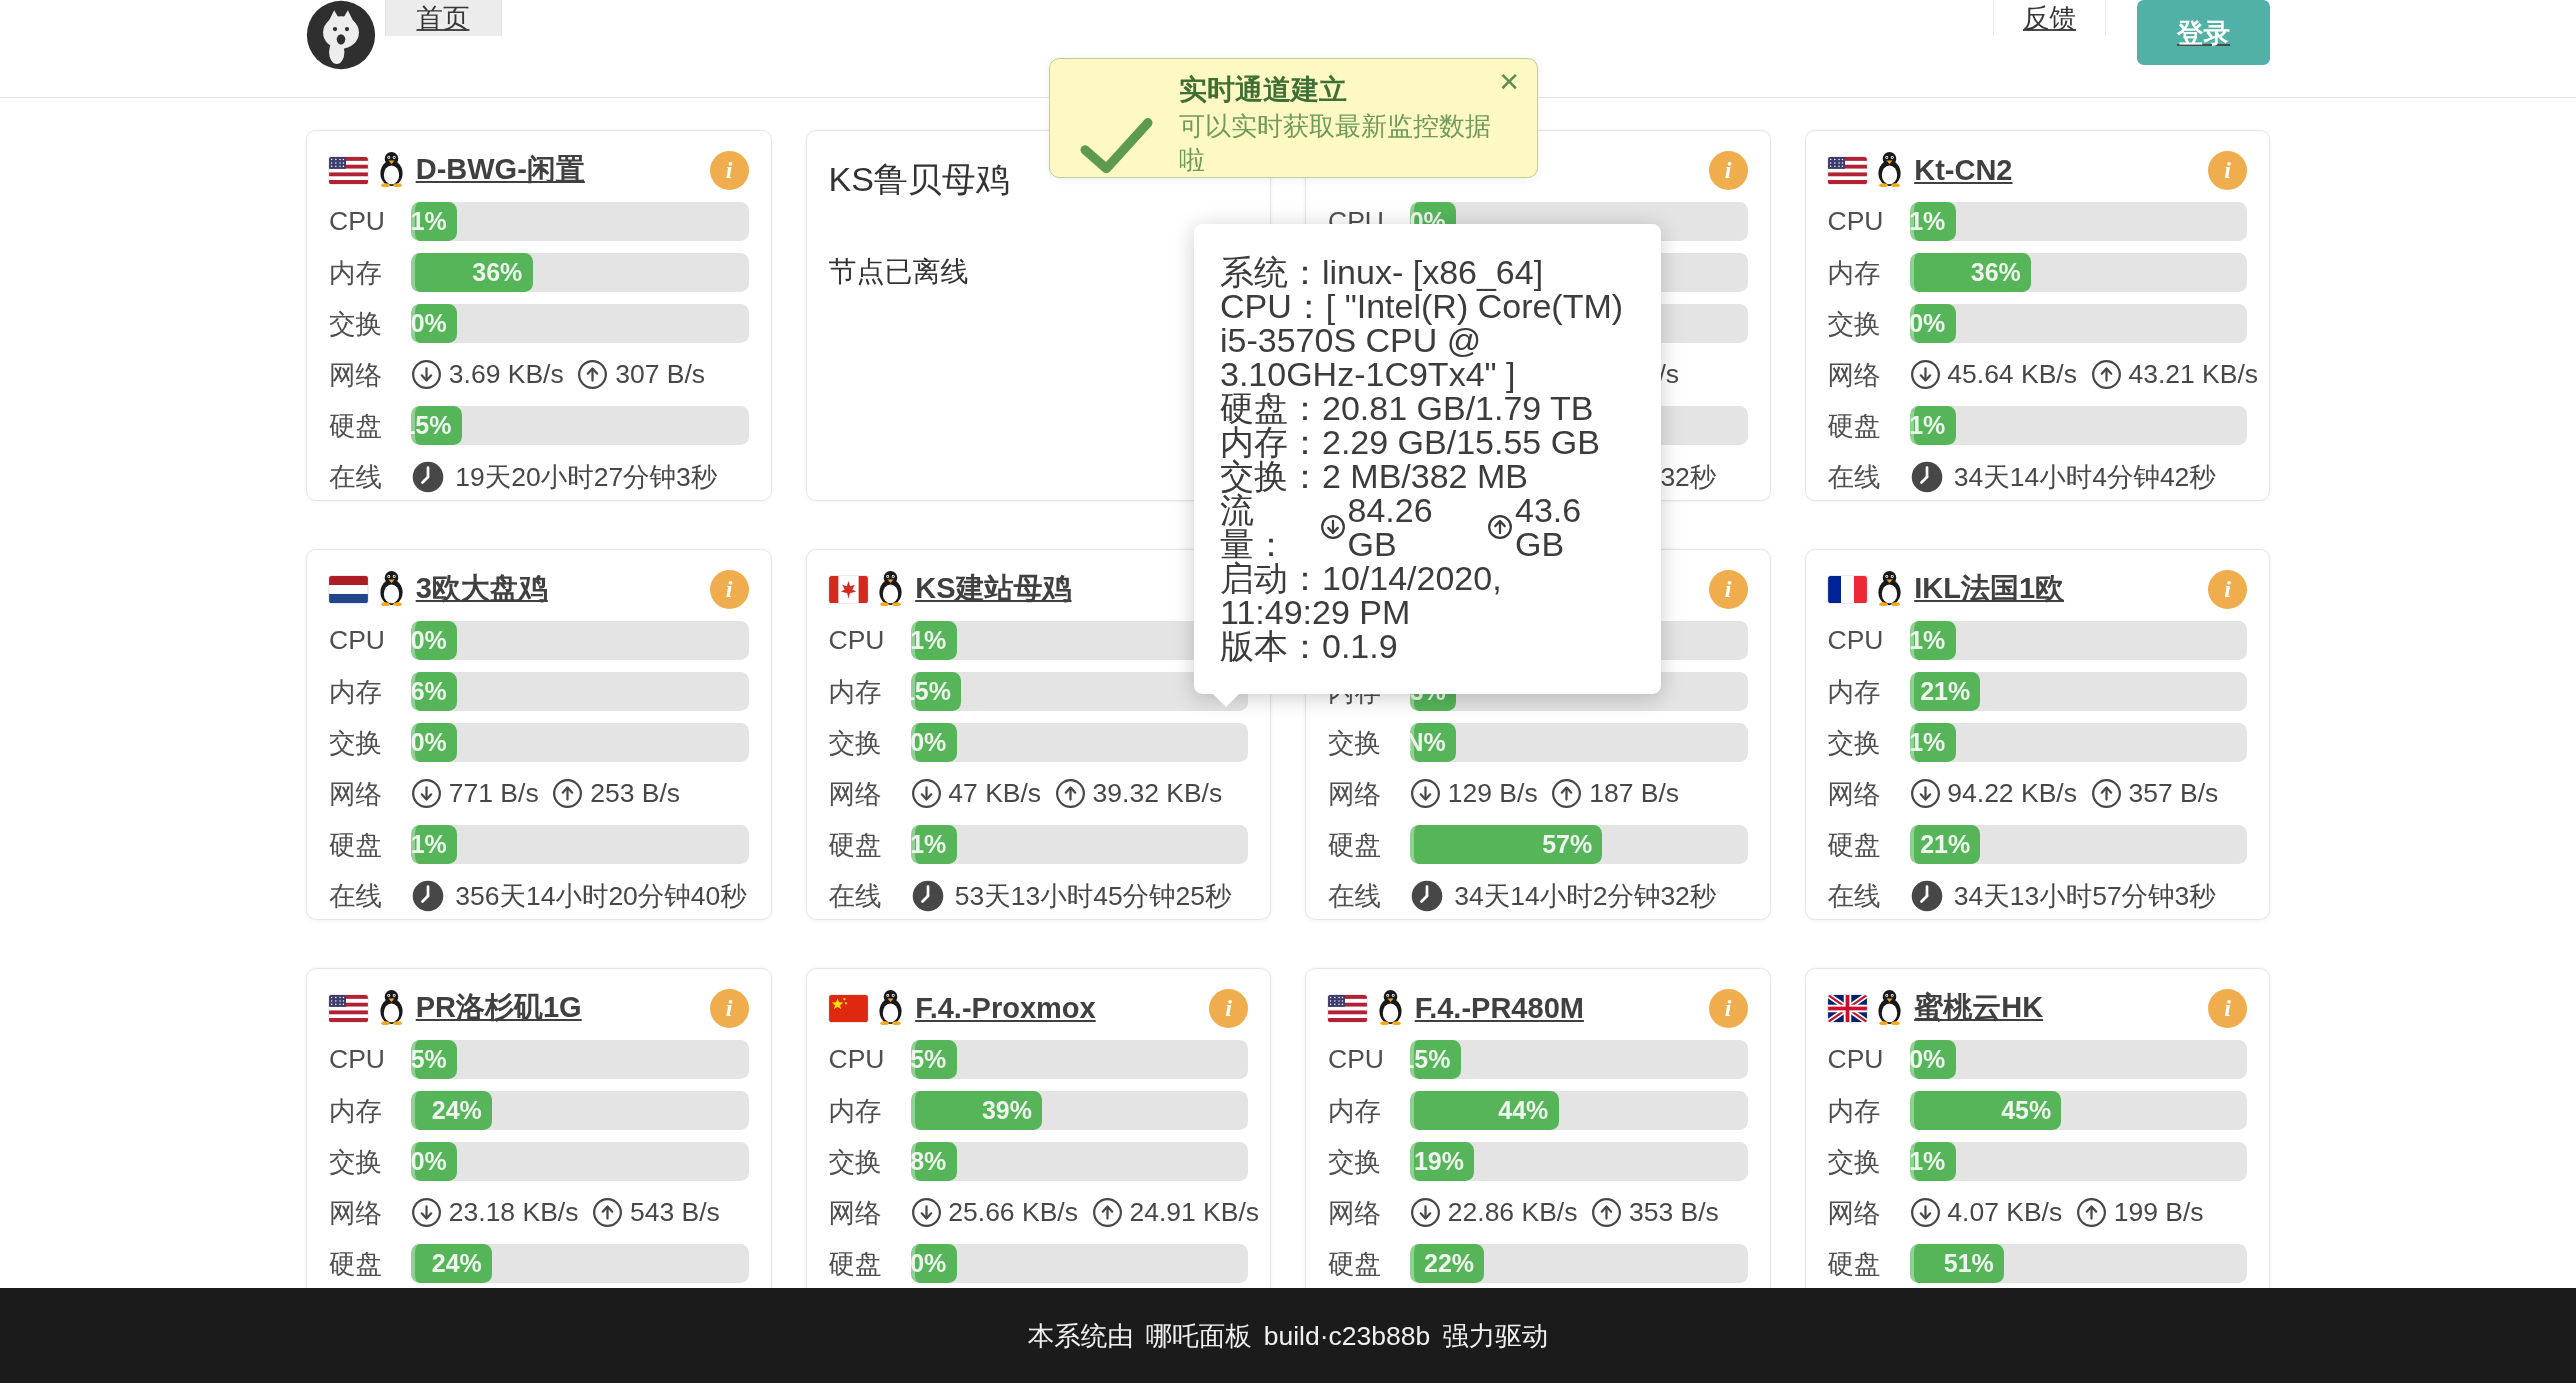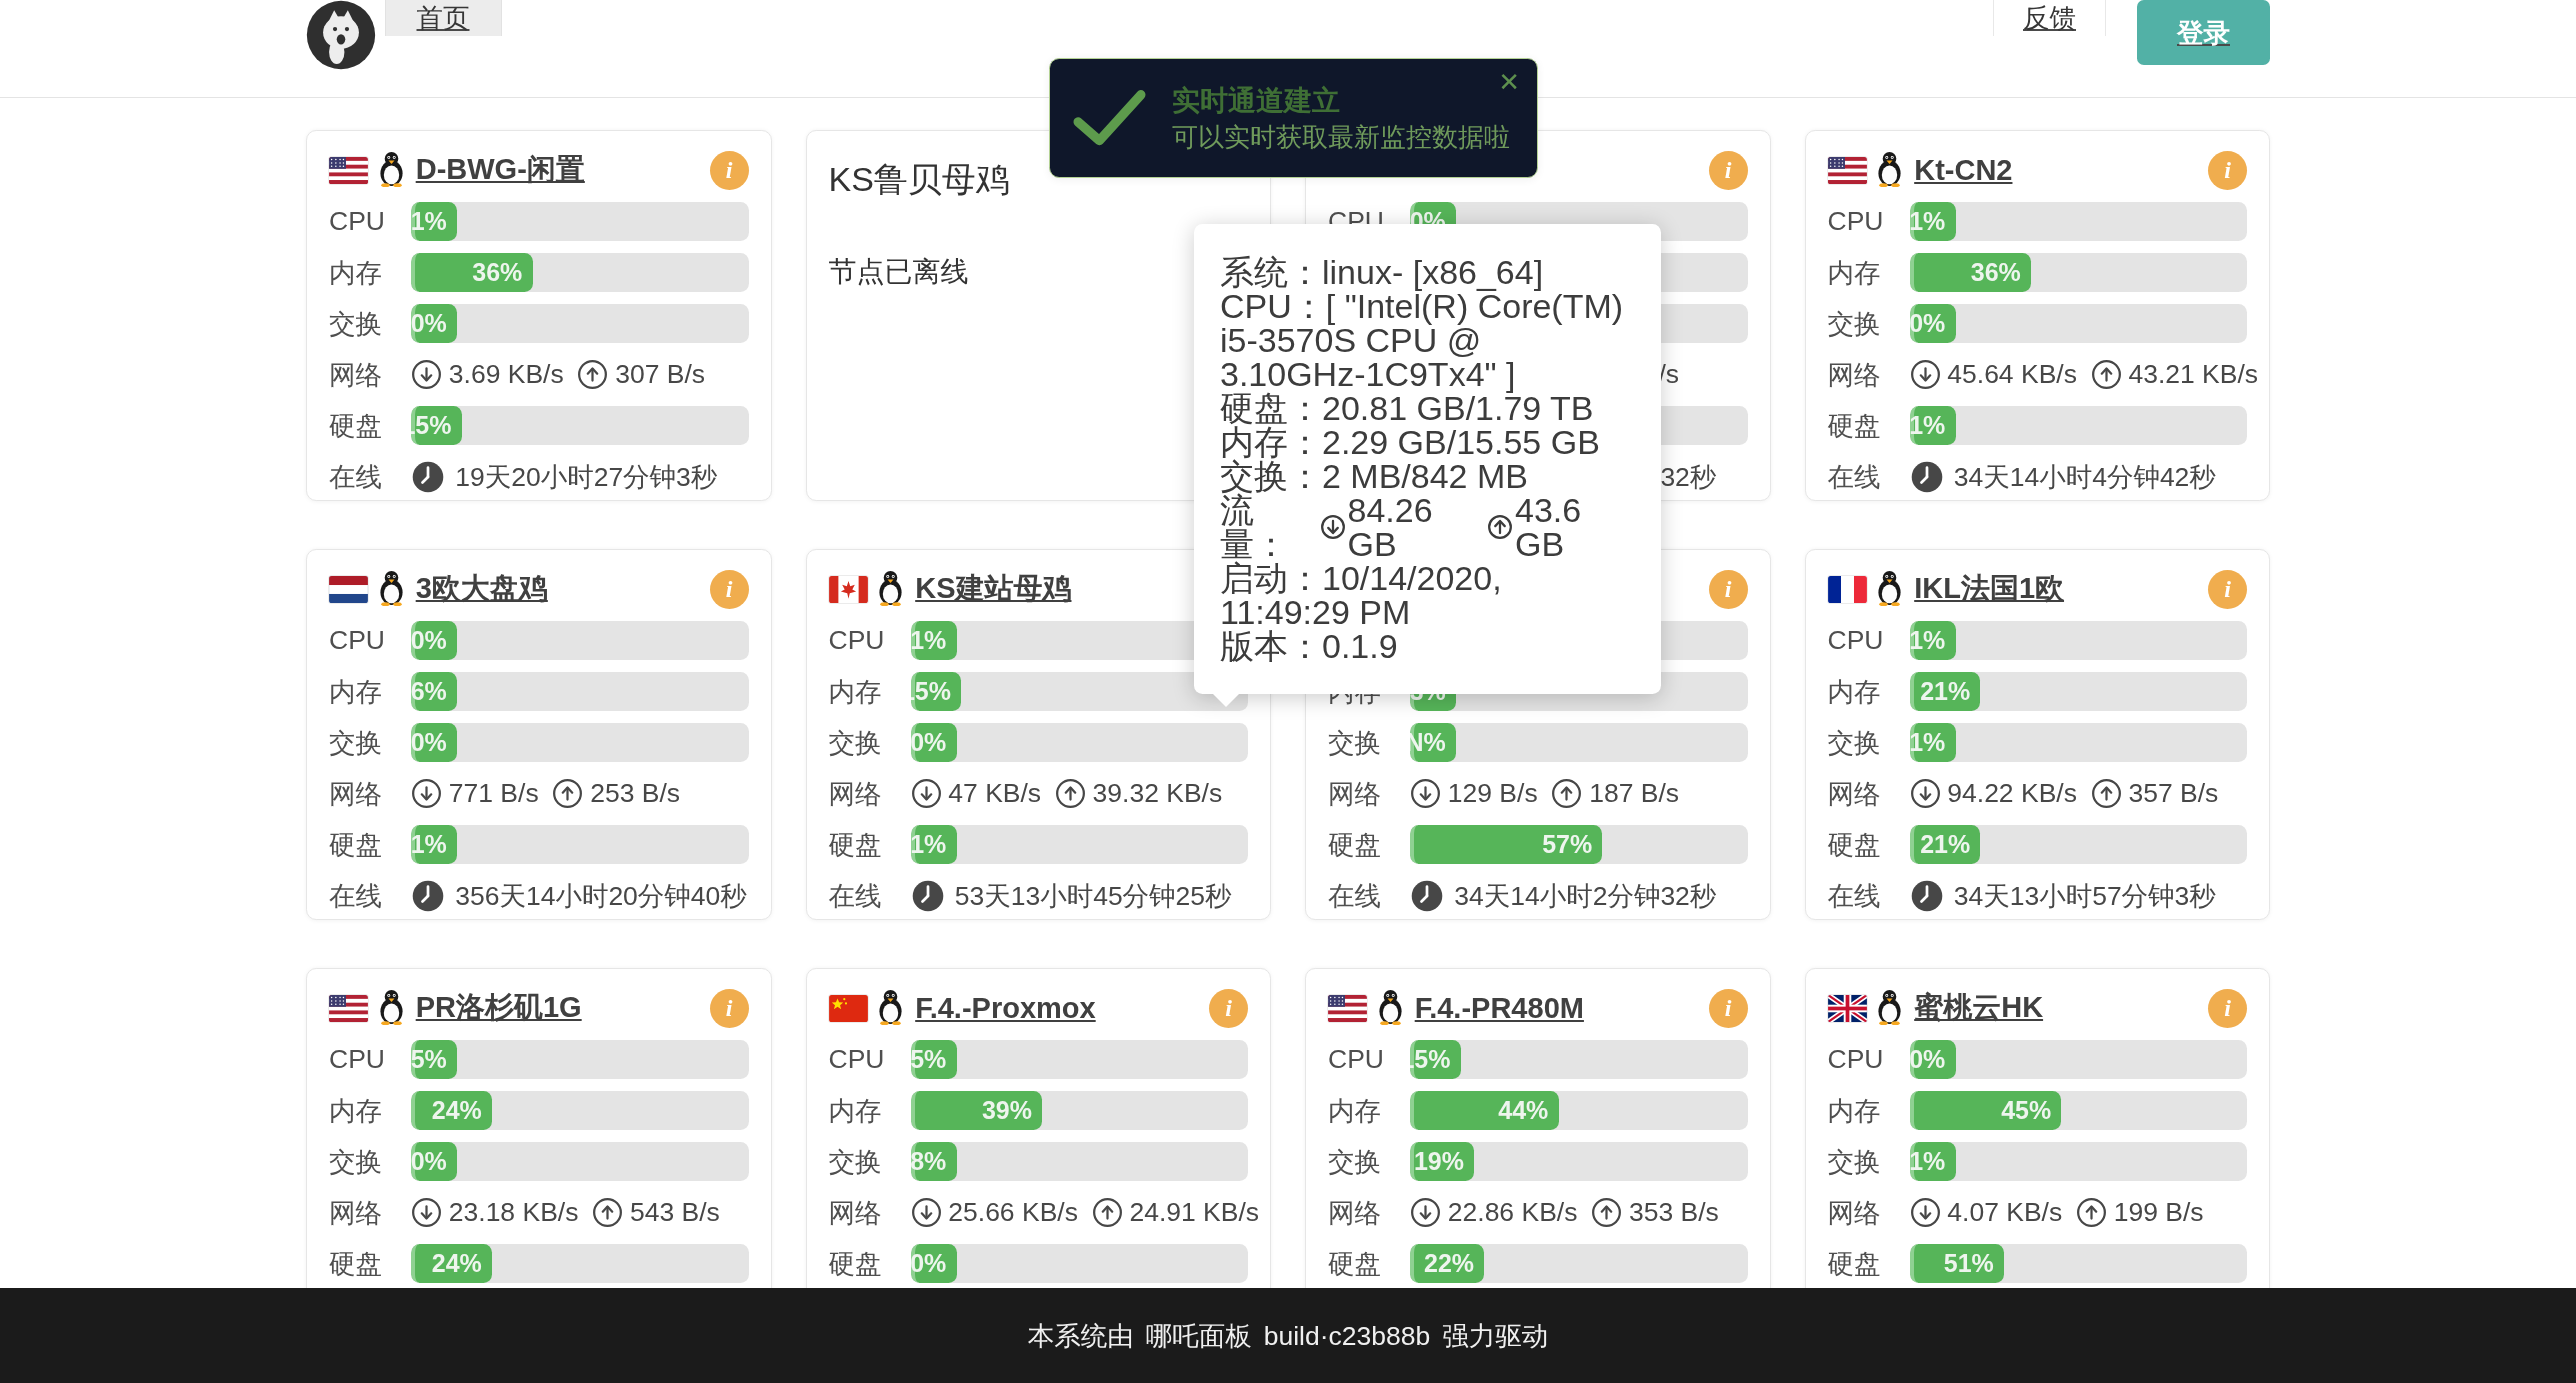--- a/index.html
+++ b/index.html
@@ -42,22 +42,22 @@
     padding-right:10.2px;color:#eef5ee;font-weight:700;font-size:25px;white-space:nowrap;}
   .textval{display:flex;align-items:center;font-size:26.5px;color:#474747;white-space:nowrap;}
   .textval svg{flex:none;}
   .net-num{margin:0 13.7px 0 6.8px;}
   .net-num:last-child{margin-right:0;}
   .online-text{margin-left:10.2px;}
   .offline-title{font-size:34px;font-weight:400;color:#333;margin:8.5px 0 0 0;}
   .offline-text{font-size:28px;color:#333;margin-top:50px;}
   
   .toast{position:absolute;left:1049px;top:58px;width:489px;height:120px;z-index:50;
-    background:#0f172a;border:1.7px solid #b4d294;border-radius:10.2px;box-sizing:border-box;
-    display:flex;align-items:center;padding:0 21px;box-shadow:0 1.7px 8.5px rgba(0,0,0,0.06);}
+    background:#fef9c3;border:1.7px solid #b4d294;border-radius:10.2px;box-sizing:border-box;
+    display:flex;align-items:flex-end;padding:0 28px;box-shadow:0 1.7px 8.5px rgba(0,0,0,0.06);}
   .toast-check{flex:none;margin-right:24px;}
   .toast-title{font-size:28px;font-weight:700;color:#3f6f35;line-height:38px;}
   .toast-msg{font-size:26px;color:#6f9a5b;line-height:34px;}
   .toast-close{position:absolute;top:10.2px;right:17px;color:#5d8f4e;font-size:26px;font-weight:700;cursor:pointer;line-height:26px;}
   
   .tooltip{position:absolute;left:1194px;top:224px;width:467px;z-index:40;background:#fff;
     border-radius:8.5px;box-shadow:0 3.4px 22px rgba(0,0,0,0.20);padding:31px 26px;box-sizing:border-box;
     font-size:34px;color:#3c3c3c;line-height:34px;}
   .tooltip::after{content:"";position:absolute;left:19px;bottom:-13px;width:0;height:0;
     border:13.7px solid transparent;border-top:13.7px solid #fff;border-bottom:none;}
@@ -1092,21 +1092,21 @@
     <div class="toast-msg">可以实时获取最新监控数据啦</div>
   </div>
   <div class="toast-close">✕</div>
 </div>
 
 <div class="tooltip" id="tooltip">
     <div class="tt-row"><span class="tt-label">系统：</span><span>linux- [x86_64]</span></div>
     <div class="tt-row"><span class="tt-label">CPU：</span><span>[ "Intel(R) Core(TM) i5-3570S CPU @ 3.10GHz-1C9Tx4" ]</span></div>
     <div class="tt-row"><span class="tt-label">硬盘：</span><span>20.81 GB/1.79 TB</span></div>
     <div class="tt-row"><span class="tt-label">内存：</span><span>2.29 GB/15.55 GB</span></div>
-    <div class="tt-row"><span class="tt-label">交换：</span><span>2 MB/842 MB</span></div>
+    <div class="tt-row"><span class="tt-label">交换：</span><span>2 MB/382 MB</span></div>
     <div class="tt-row tt-traffic">
      <span class="tt-label">流量：</span>
      <svg width="26" height="26" viewBox="0 0 30 30">
     <g fill="none" stroke="#3c3c3c" stroke-width="2.6" stroke-linecap="round" stroke-linejoin="round">
       <circle cx="15" cy="15" r="12.5"></circle>
           <line x1="15" y1="8" x2="15" y2="21"></line>
           <polyline points="9.5,16 15,22 20.5,16"></polyline>
         </g>
       </svg>
       <span>84.26 GB</span>

